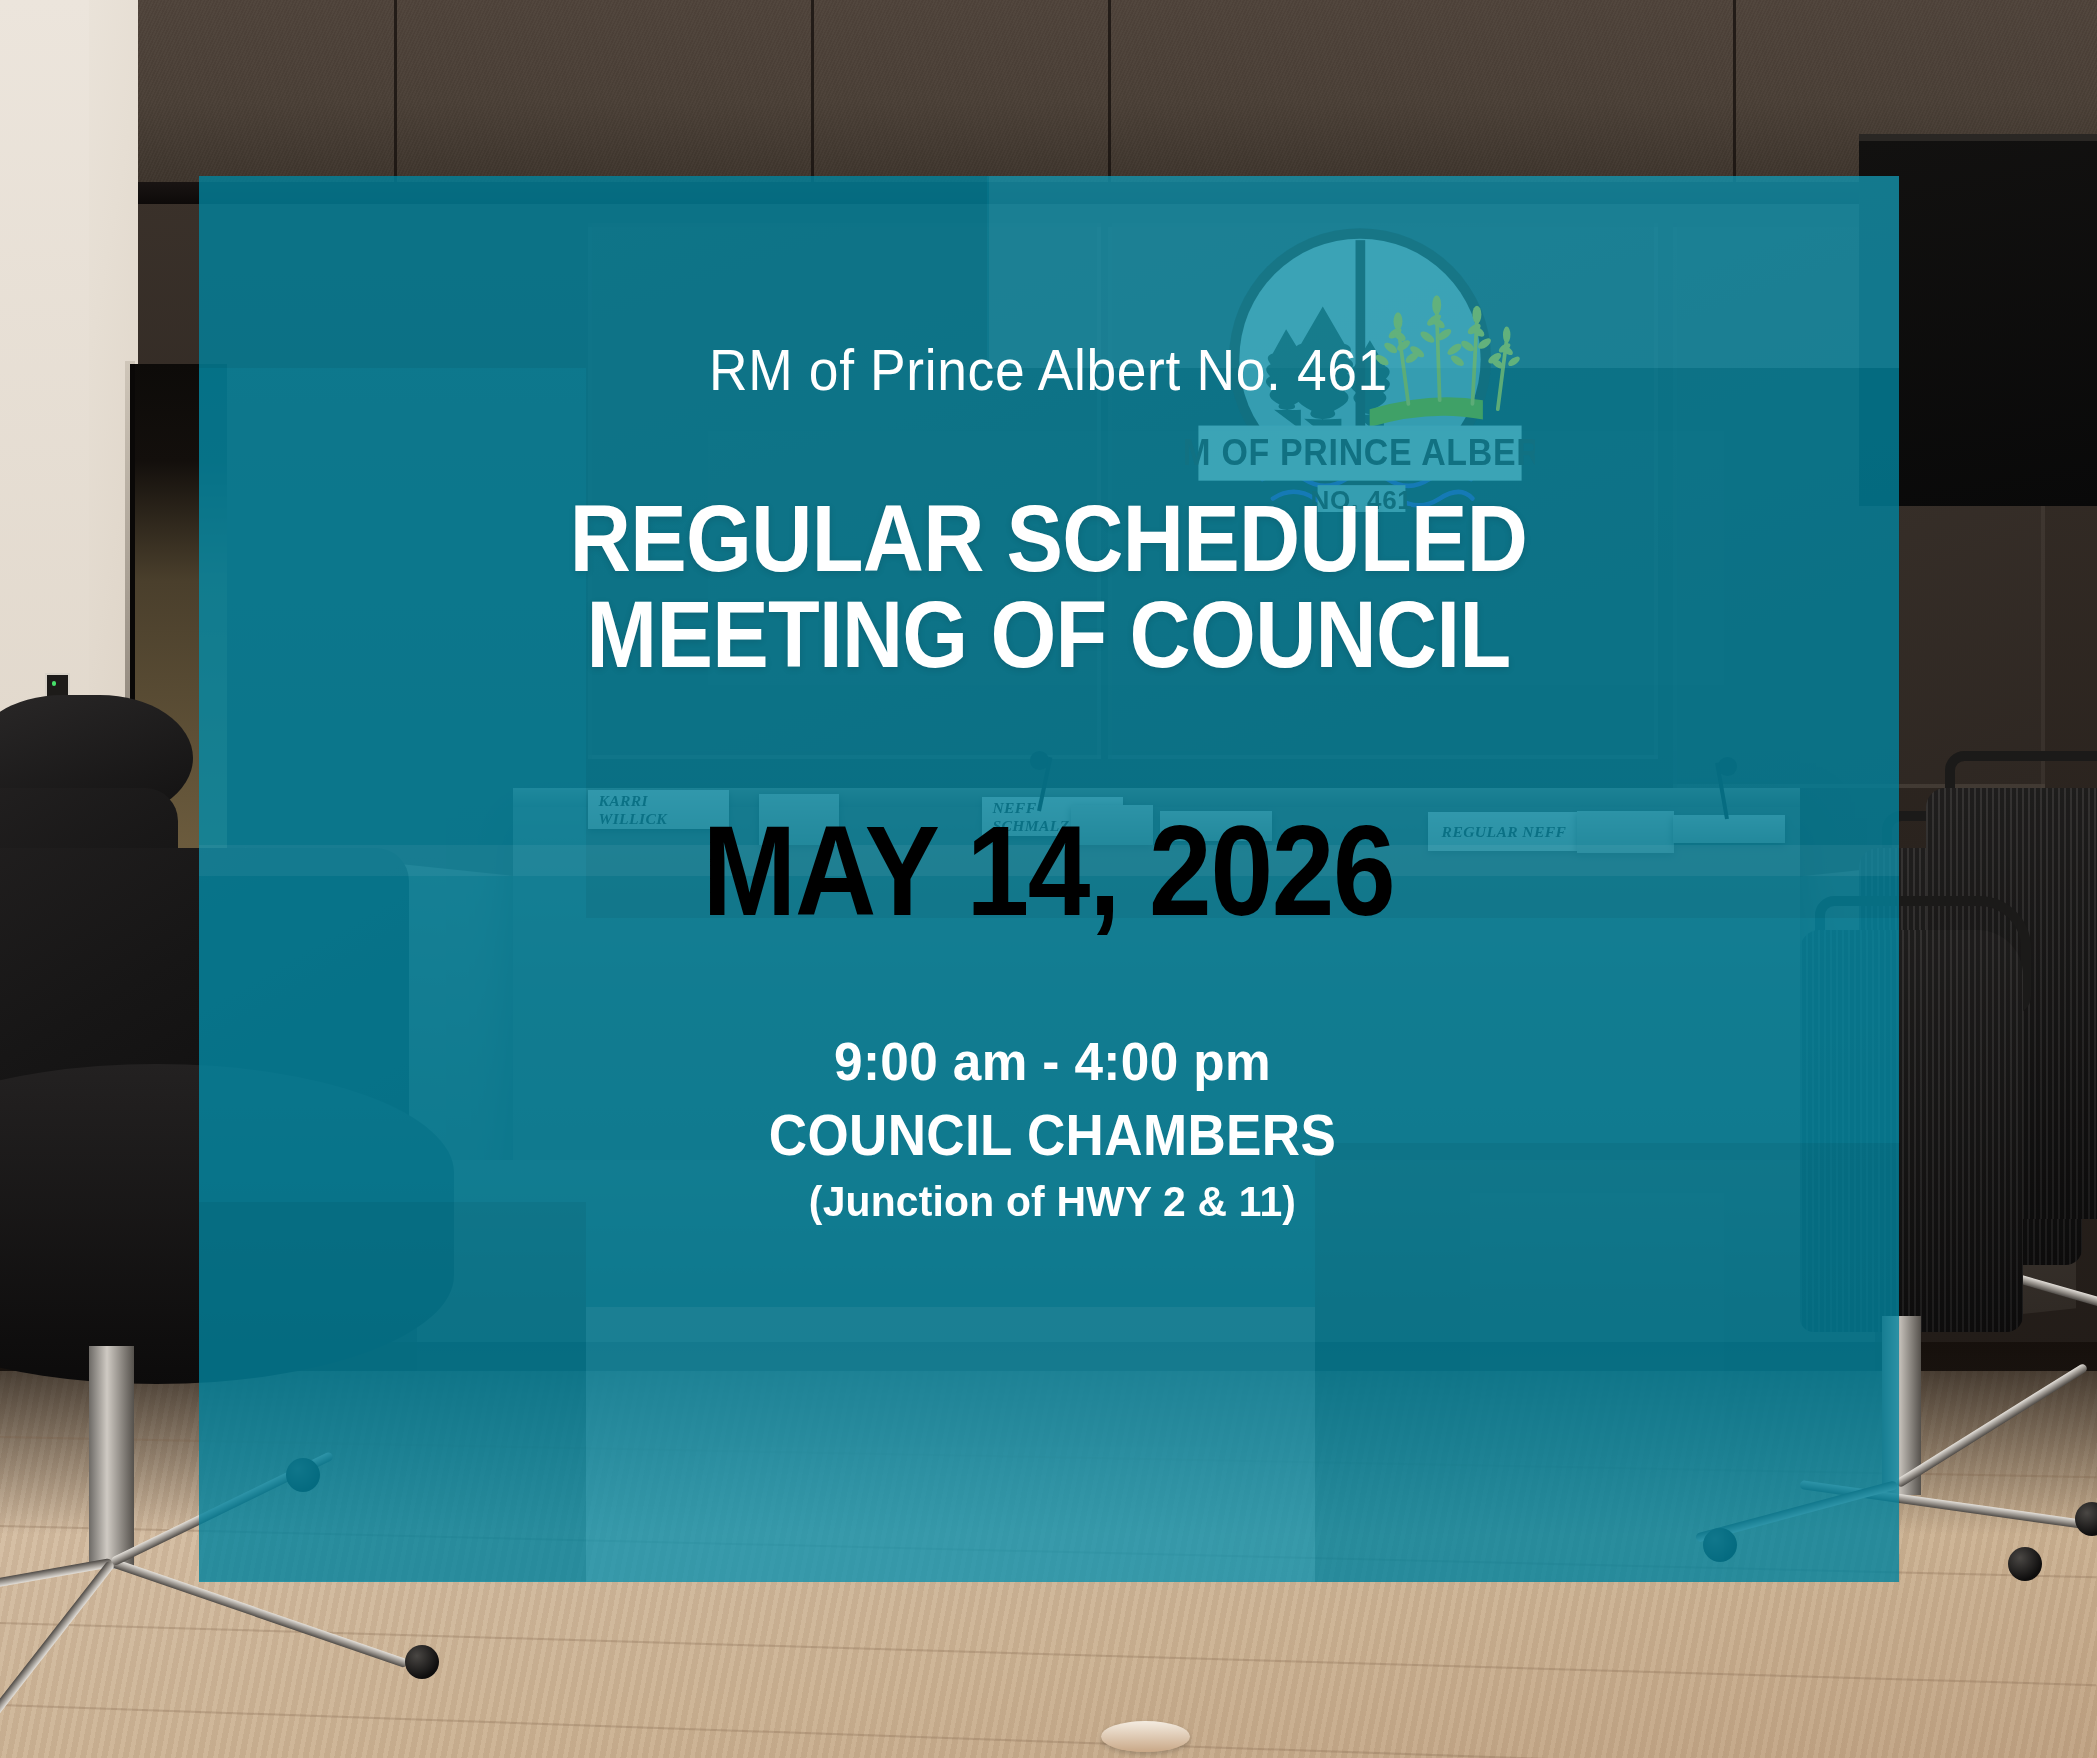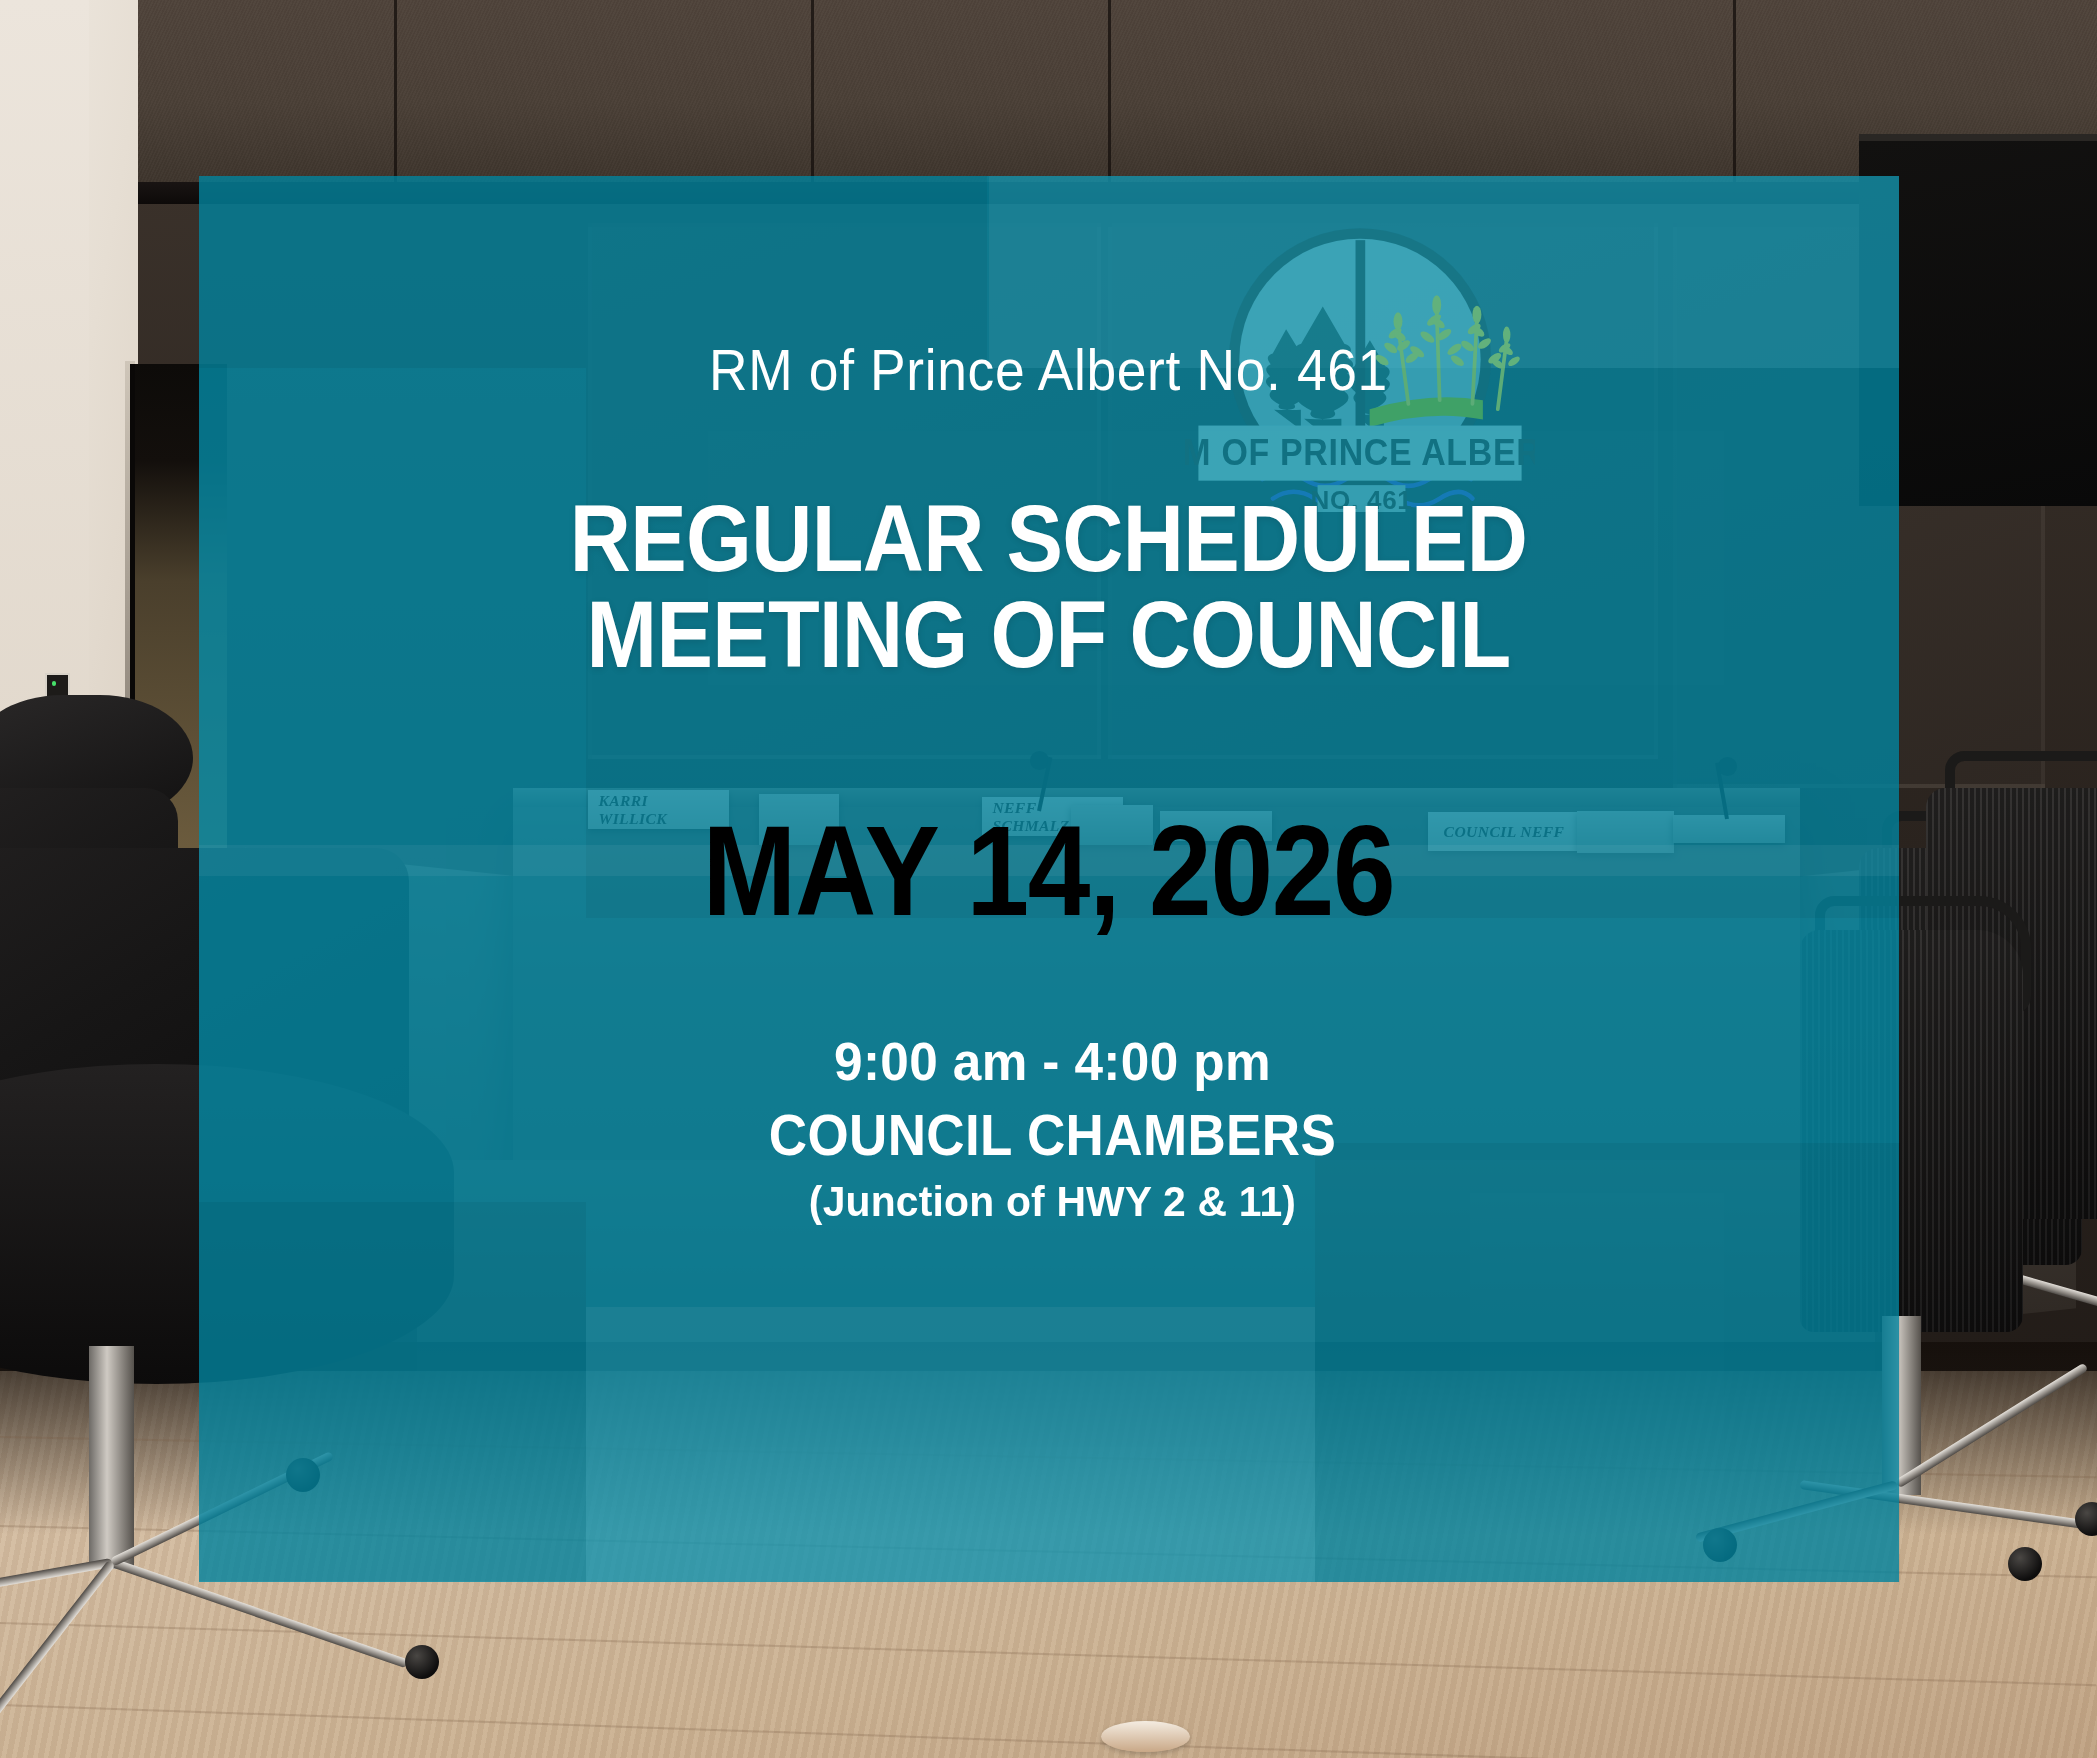--- a/index.html
+++ b/index.html
@@ -301,21 +301,21 @@
     <div class="wall-device"></div>
 
     <div class="dais-wing-l"></div>
     <div class="dais-wing-r"></div>
     <div class="dais"></div>
     <div class="dais-top"></div>
     <div class="dais-front-lower"></div>
 
     <div class="nameplate" style="left:588px;  top:790px; width:141px;">KARRI WILLICK</div>
     <div class="nameplate" style="left:982px; top:797px; width:141px;">NEFF SCHMALZ</div>
-    <div class="nameplate" style="left:1428px; top:812px; width:152px;">COUNCIL NEFF</div>
+    <div class="nameplate" style="left:1428px; top:812px; width:152px;">REGULAR NEFF</div>
 
     <div class="desk-box" style="left:759px; top:794px; width:80px; height:51px;"></div>
     <div class="desk-box" style="left:1071px; top:805px; width:82px; height:40px;"></div>
     <div class="desk-box" style="left:1160px; top:811px; width:112px; height:30px;"></div>
     <div class="desk-box" style="left:1577px; top:811px; width:97px; height:42px;"></div>
     <div class="desk-box" style="left:1673px; top:815px; width:112px; height:28px;"></div>
 
     <div class="mic-head" style="left:1030px; top:751px;"></div>
     <div class="mic" style="left:1037px; top:756px; height:55px; transform:rotate(12deg)"></div>
     <div class="mic-head" style="left:1718px; top:757px;"></div>

